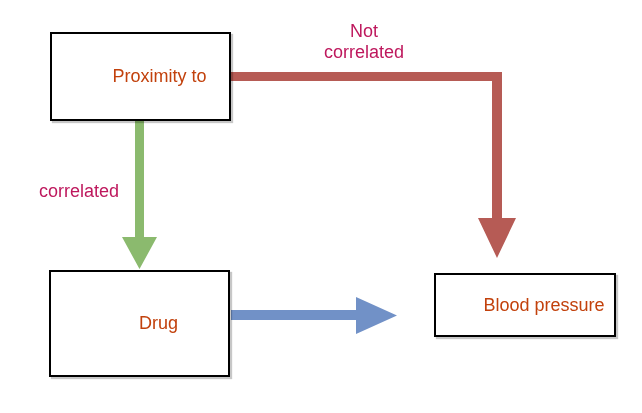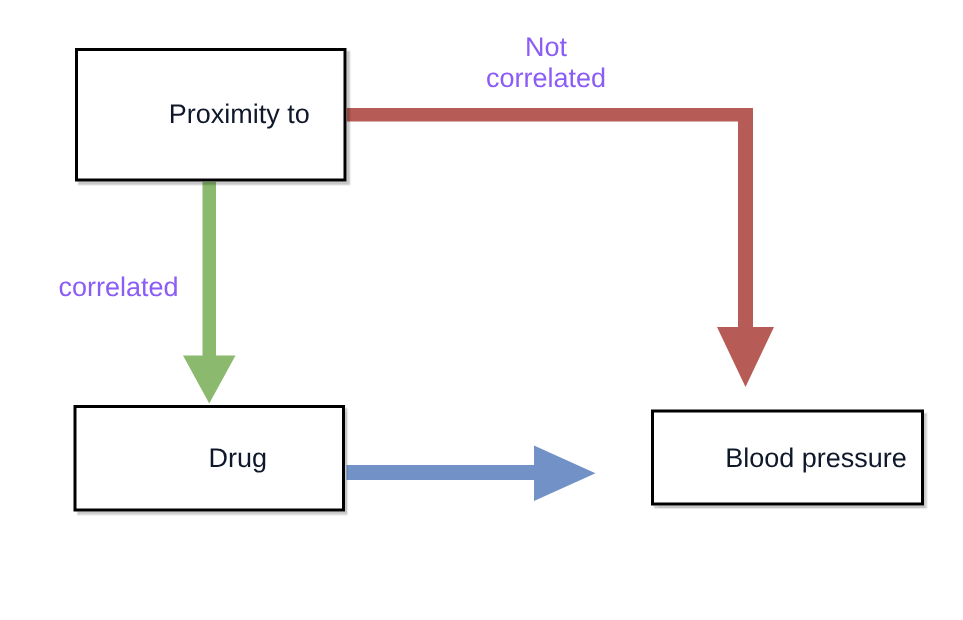--- a/index.html
+++ b/index.html
@@ -16,32 +16,32 @@
     position: absolute;
     box-sizing: border-box;
     background: #ffffff;
     border: 2px solid #000000;
     display: flex;
     align-items: center;
     justify-content: center;
     text-align: center;
     font-size: 18px;
     line-height: 21px;
-    color: #0f172a;
+    color: #c2410c;
     box-shadow: 2px 2px 1px rgba(0,0,0,0.22);
     padding-left: 38px;
   }
   #node-proximity { left: 50px;  top: 32px;  width: 181px; height: 89px; }
-  #node-drug      { left: 49px;  top: 270px; width: 181px; height: 71px; }
+  #node-drug      { left: 49px;  top: 270px; width: 181px; height: 107px; }
   #node-blood     { left: 410px; top: 273px; width: 182px; height: 64px; margin-left: 24px; }
   .edge-label {
     position: absolute;
     font-size: 18px;
     line-height: 21px;
-    color: #8b5cf6;
+    color: #be185d;
     text-align: center;
     white-space: nowrap;
   }
   #label-correlated     { left: 19px;  top: 181px; width: 120px; }
   #label-not-correlated { left: 299px; top: 21px;  width: 130px; }
 </style>
 </head>
 <body>
 
 <div class="canvas">

